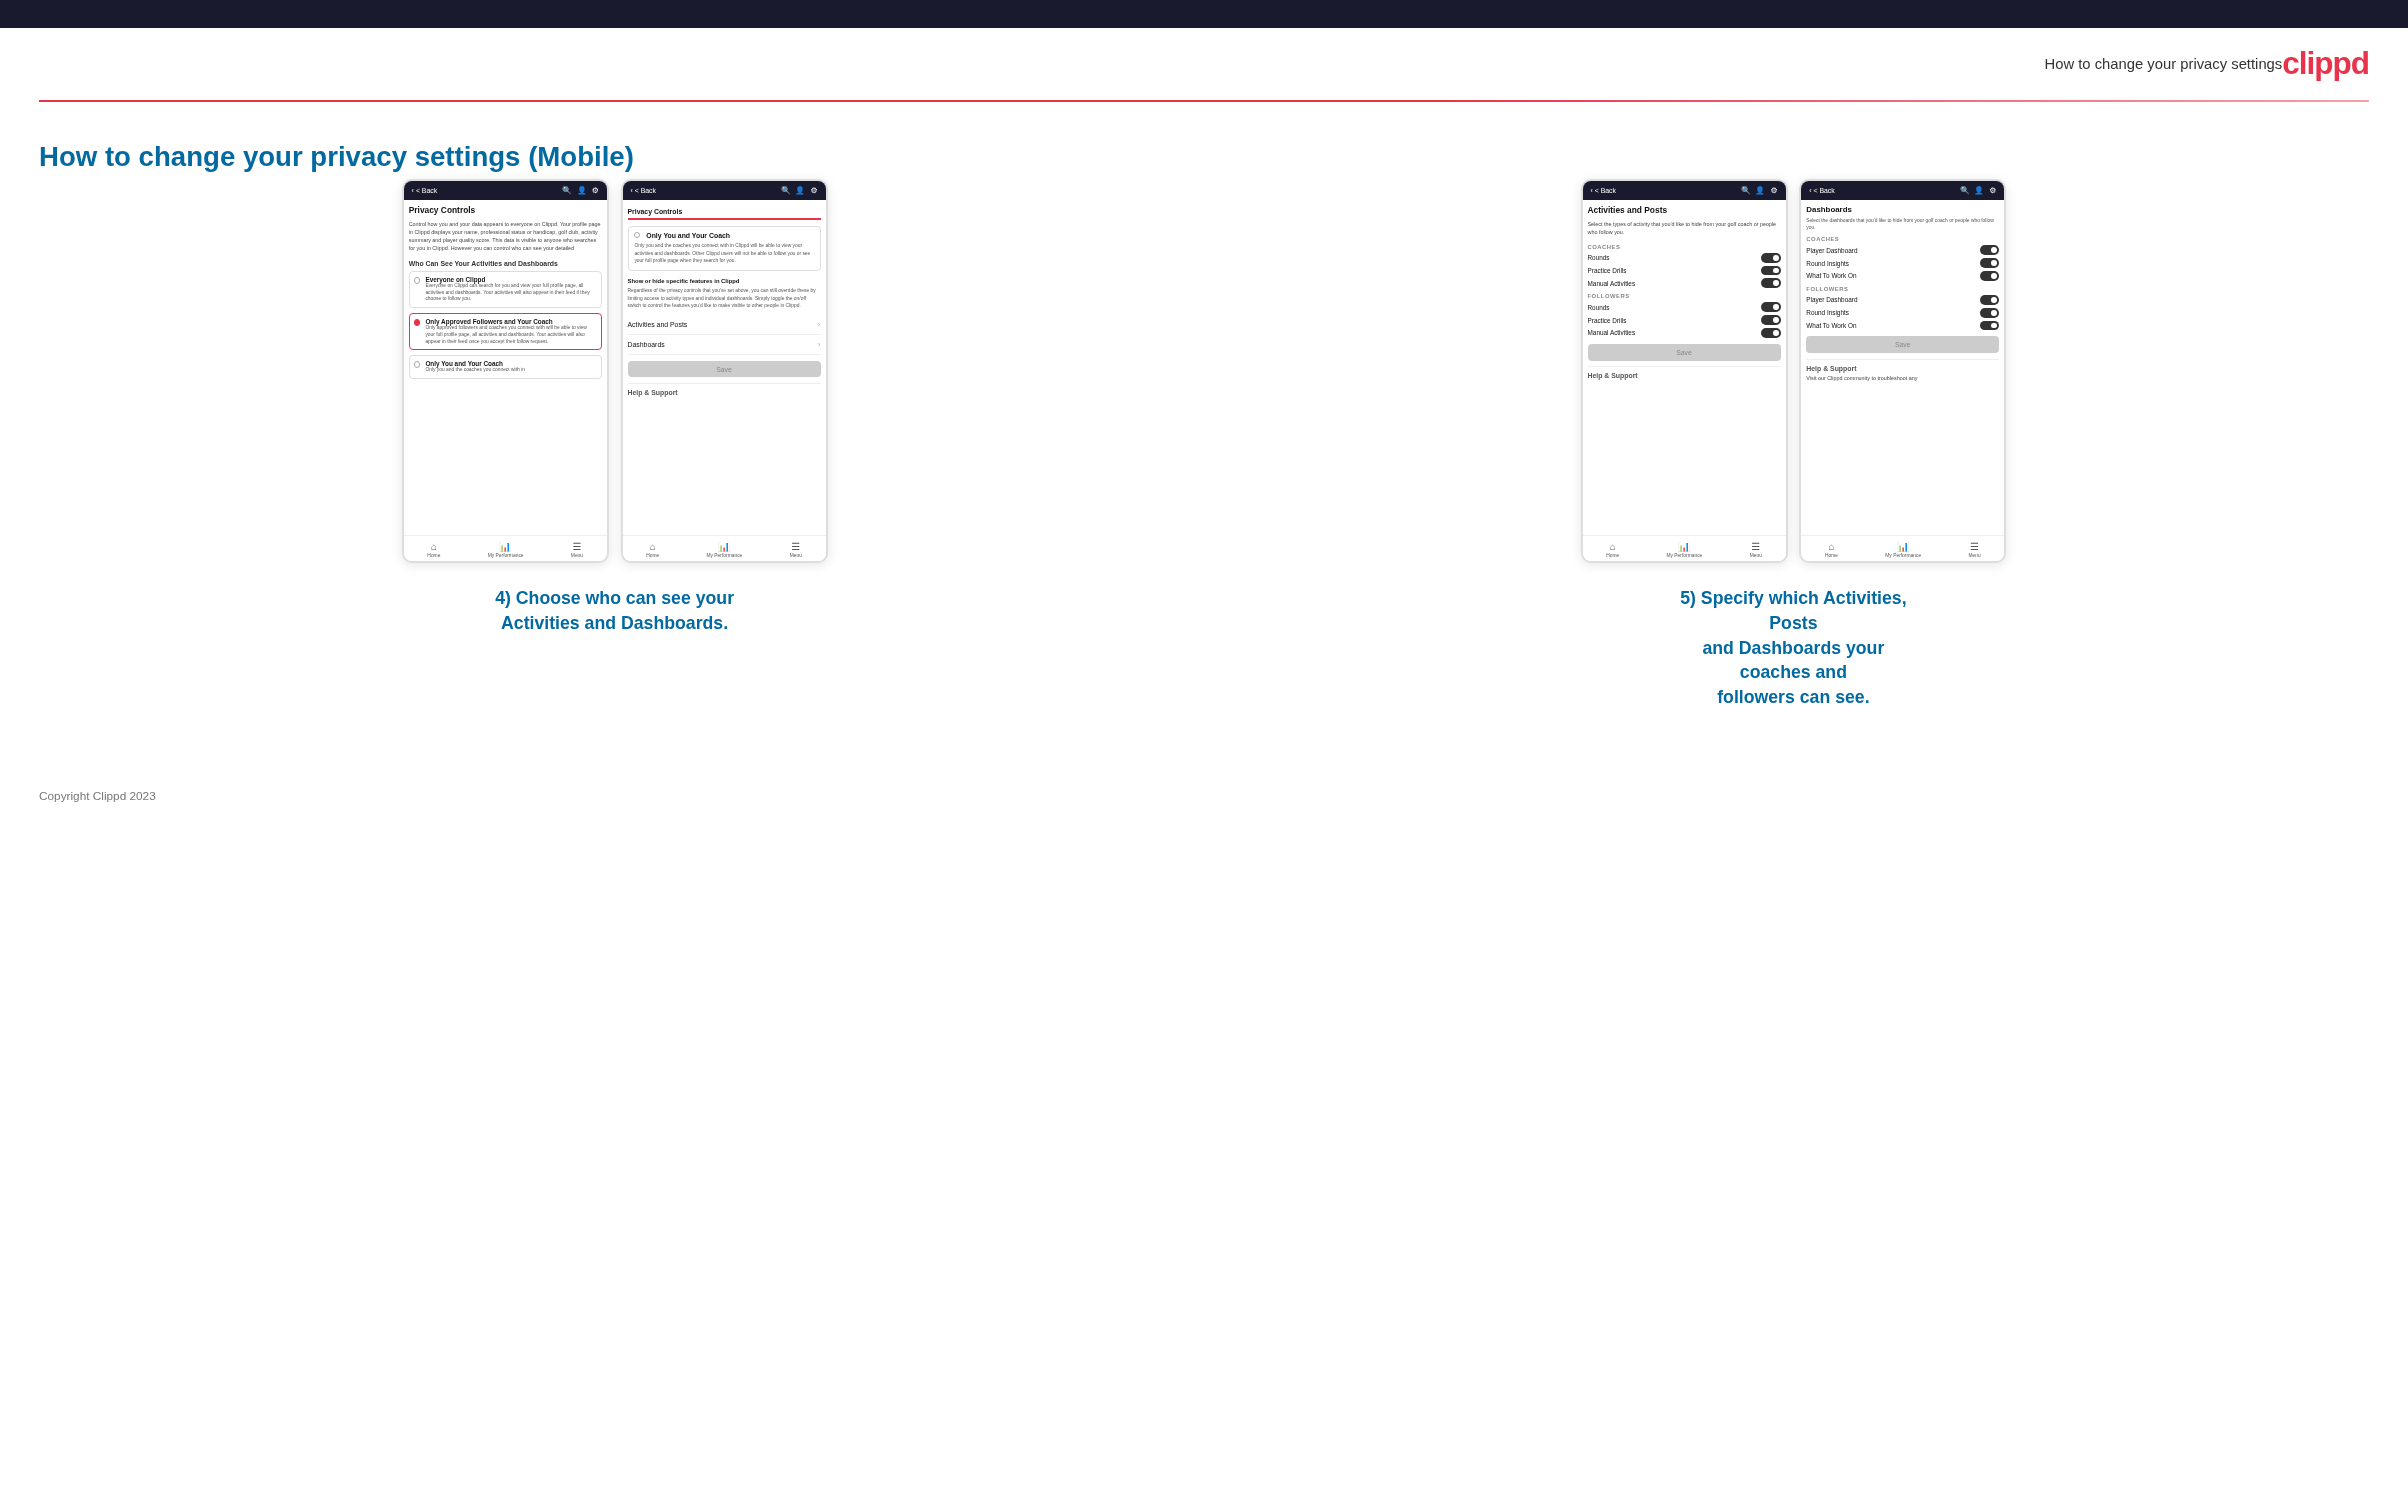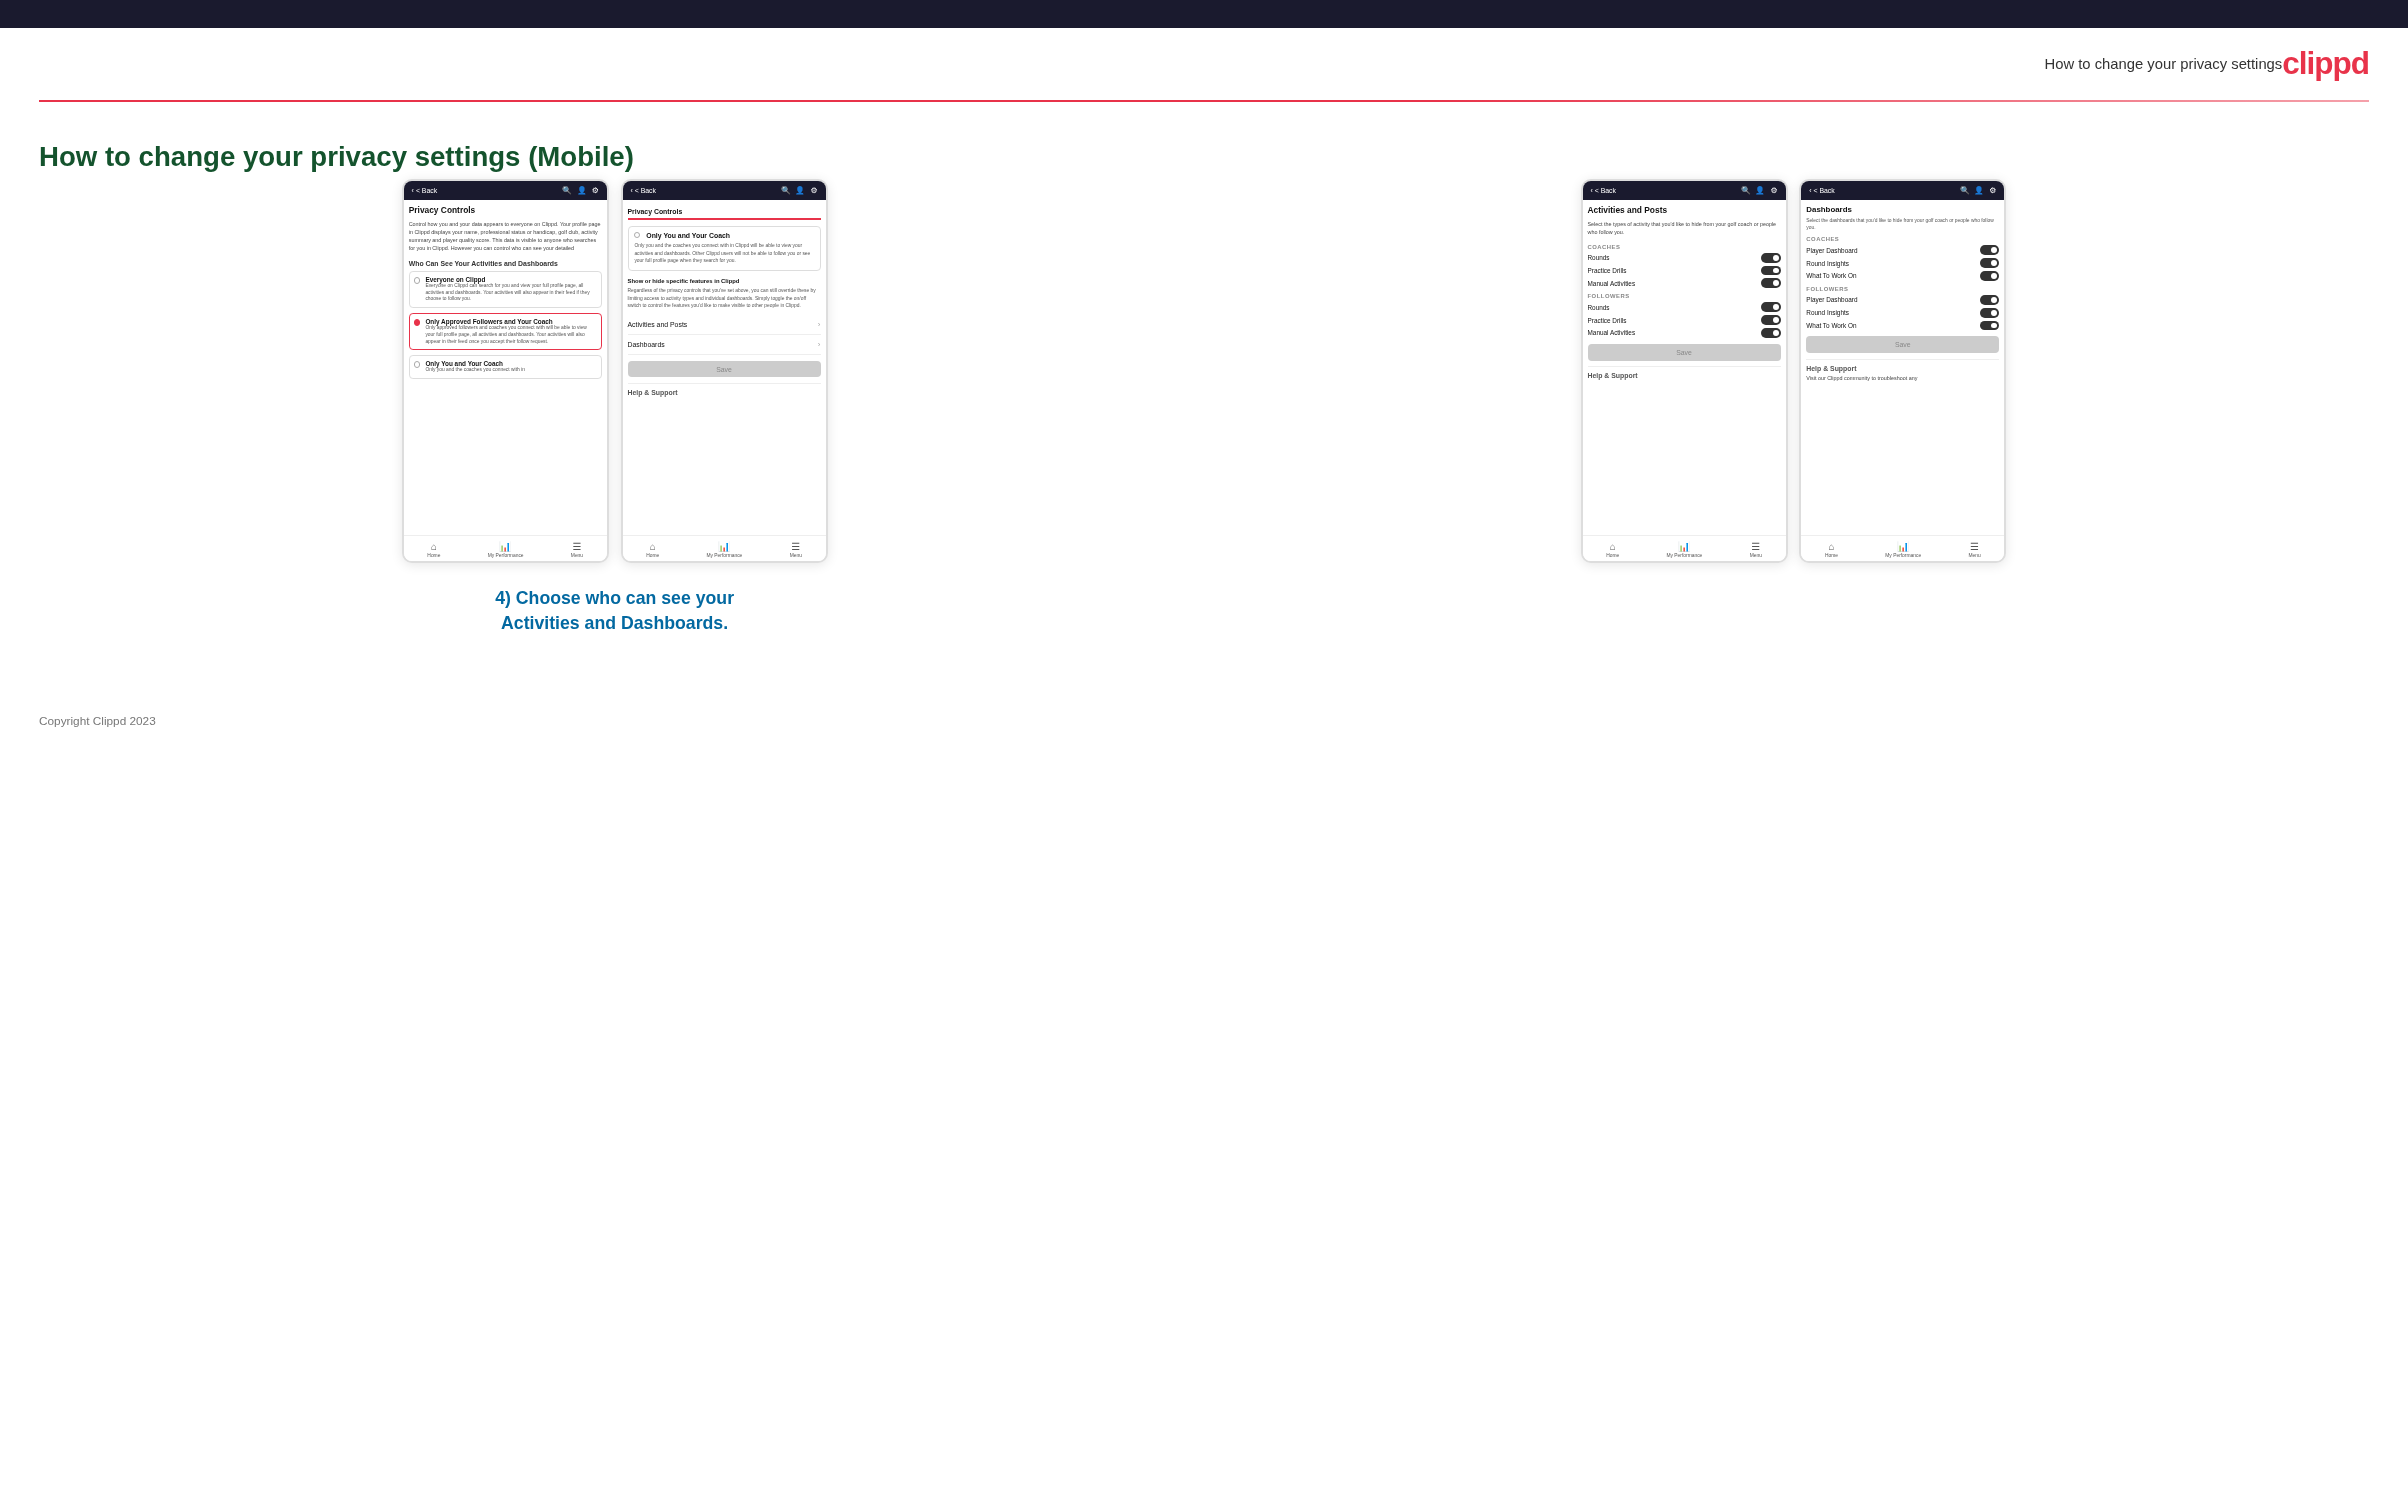--- a/index.html
+++ b/index.html
@@ -42,21 +42,21 @@
     }
 
     
     .main {
       padding: 39px 39px 59px;
     }
 
     .page-heading {
       font-size: 27.6px;
       font-weight: 800;
-      color: #14532d;
+      color: #0369a1;
       margin-bottom: 5.9px;
     }
     .page-subheading {
       font-size: 17.7px;
       color: #333;
       margin-bottom: 39px;
     }
 
     
     .screenshots-row {
@@ -620,20 +620,25 @@
               <span>My Performance</span>
             </div>
             <div class="phone-nav-item">
               <span class="nav-icon">☰</span>
               <span>Menu</span>
             </div>
           </div>
         </div>
 
       </div>
+      <div class="caption">
+        <span>5) Specify which Activities, Posts</span><br>
+        <span>and Dashboards your  coaches and</span><br>
+        <span>followers can see.</span>
+      </div>
     </div>
 
   </div>
 </div>
 
 <div class="footer">
   <span>Copyright Clippd 2023</span>
 </div>
 
 

